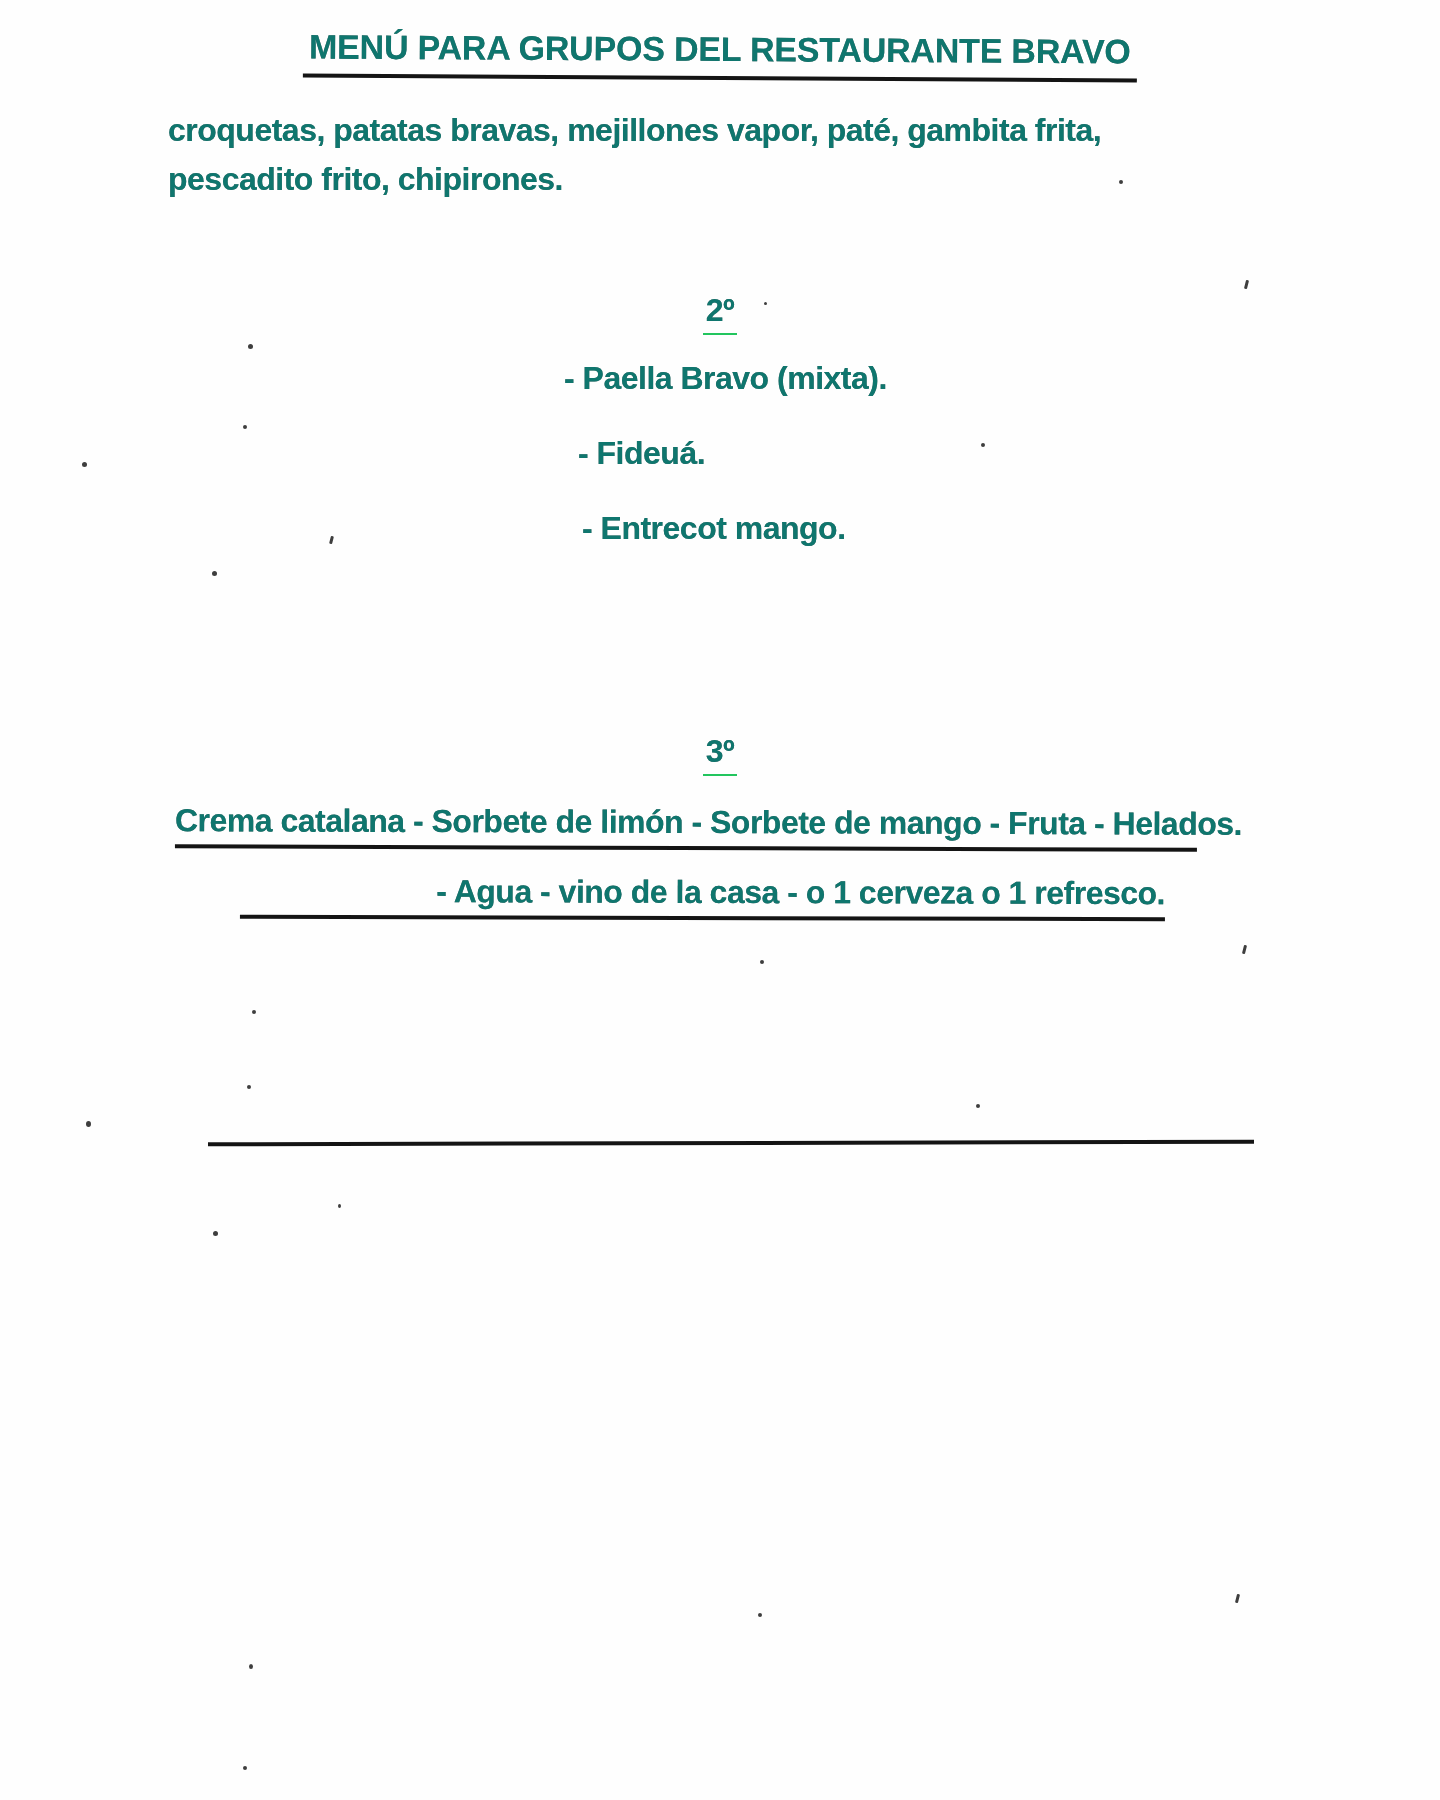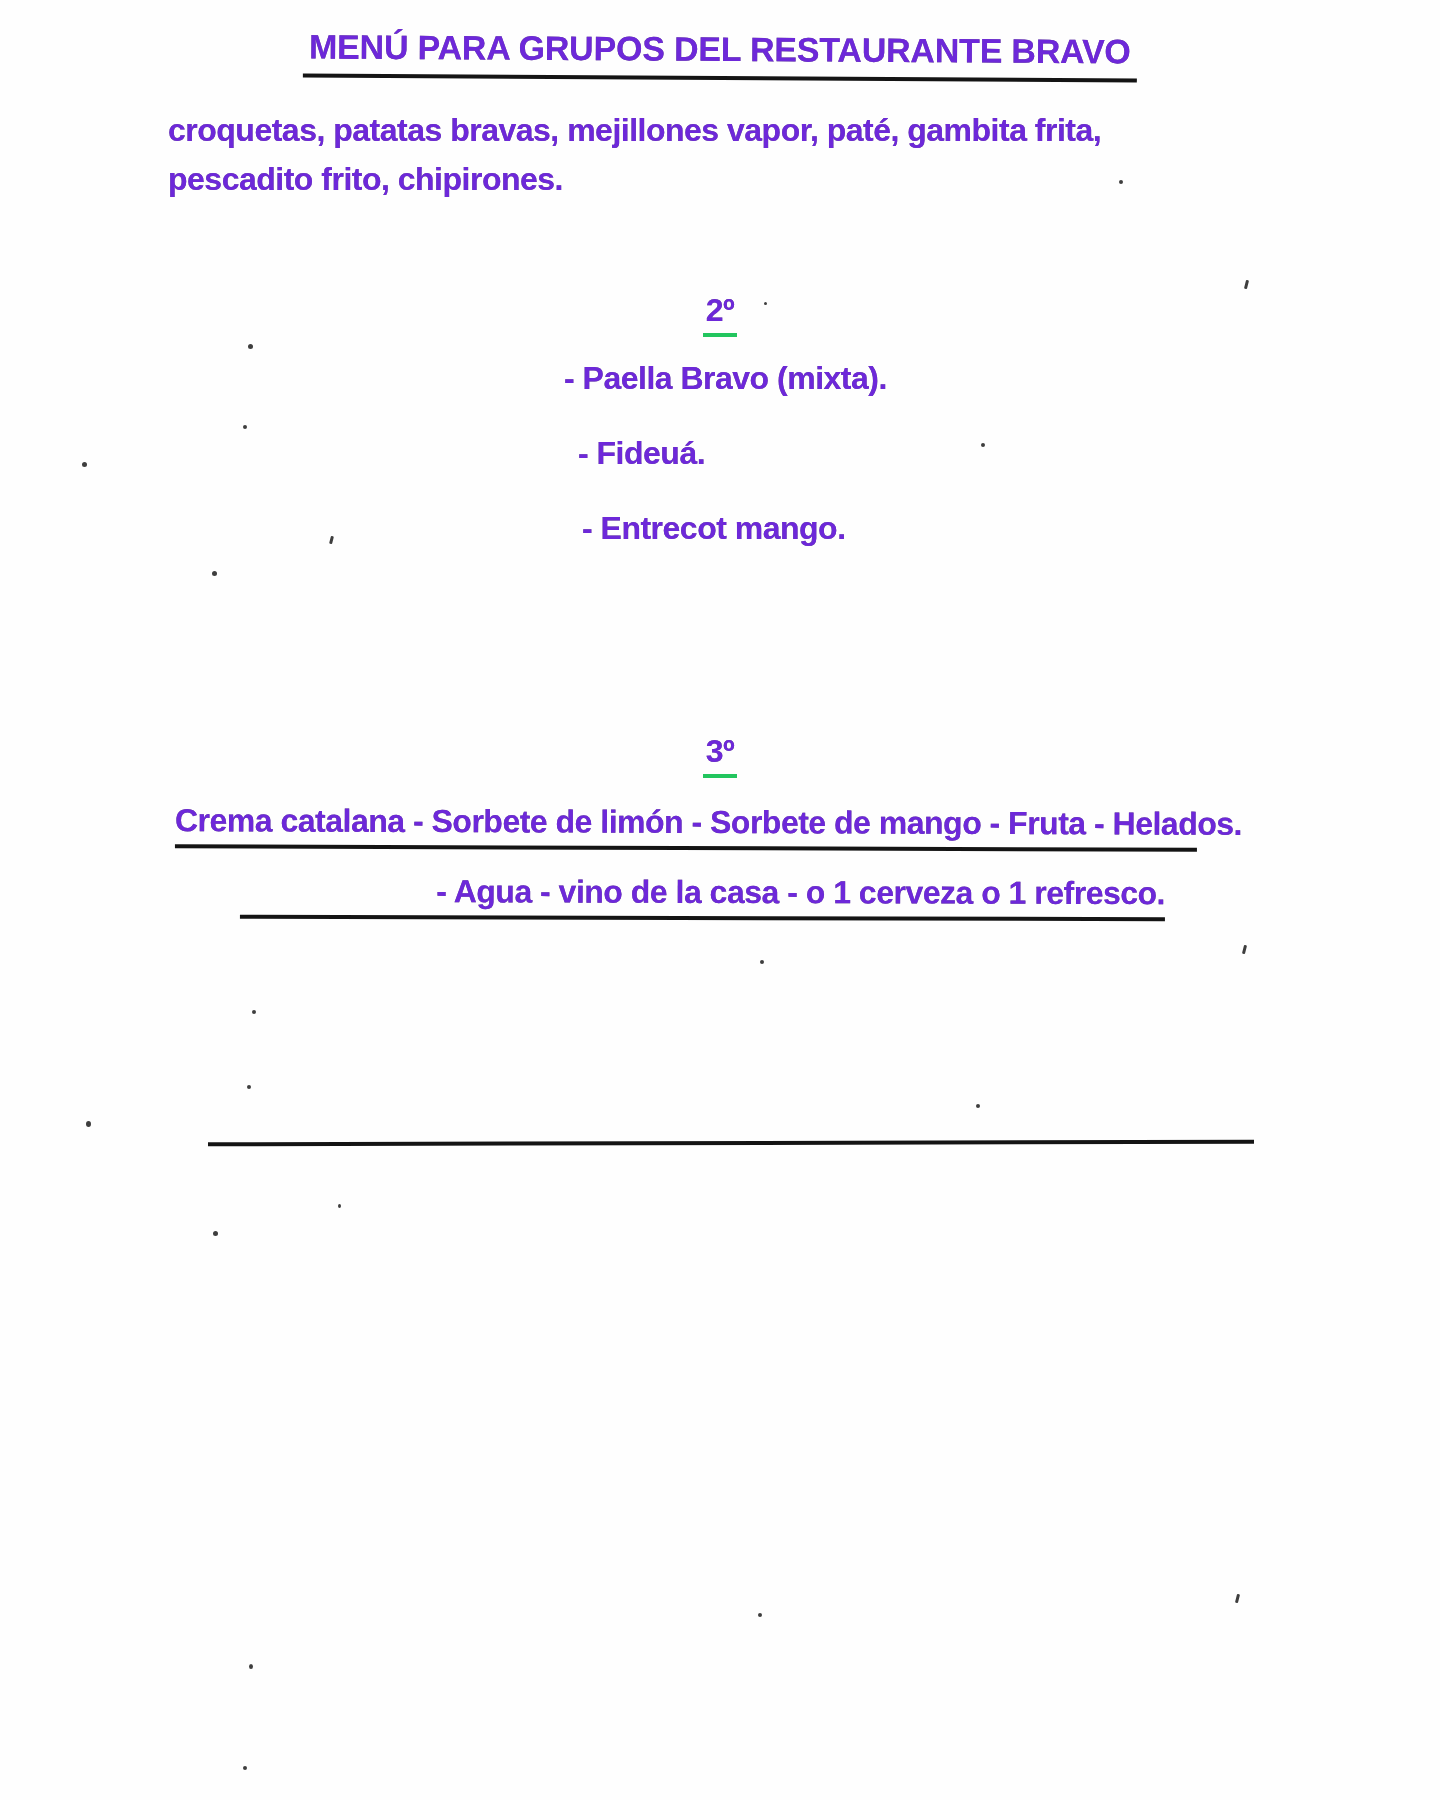--- a/index.html
+++ b/index.html
@@ -7,21 +7,21 @@
     padding: 0;
     background: #ffffff;
   }
   .page {
     position: relative;
     width: 1440px;
     height: 1800px;
     background: #fefefe;
     overflow: hidden;
     font-family: "Liberation Sans", "DejaVu Sans", sans-serif;
-    color: #6d28d9;
+    color: #0f766e;
     font-weight: 600;
     font-size: 32px;
     letter-spacing: -0.5px;
     text-shadow: 0 0 0.6px rgba(10,10,10,0.55);
   }
   .abs { position: absolute; }
   .center-row {
     left: 0;
     width: 100%;
     text-align: center;
@@ -39,21 +39,21 @@
   .para {
     left: 168px;
     top: 106px;
     width: 1000px;
     line-height: 49px;
   }
   .para-line { white-space: nowrap; }
   .para-line.indent { padding-left: 118px; }
   .sec-heading {
     display: inline-block;
-    border-bottom: 4px solid #22c55e;
+    border-bottom: 2px solid #22c55e;
     padding: 0 3px 4px 3px;
   }
   .menu-item { white-space: nowrap; }
   .desserts-line {
     left: 175px;
     top: 804px;
     width: 1022px;
     text-align: center;
     white-space: nowrap;
     border-bottom: 4px solid #141414;

